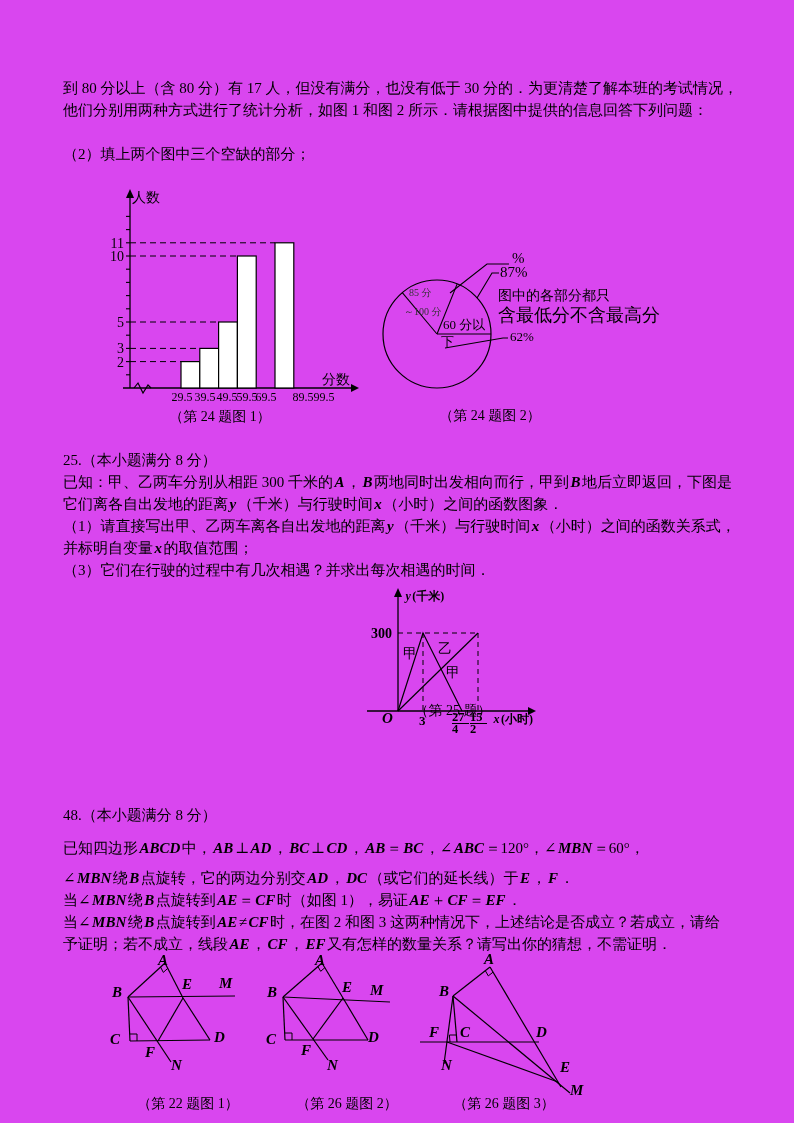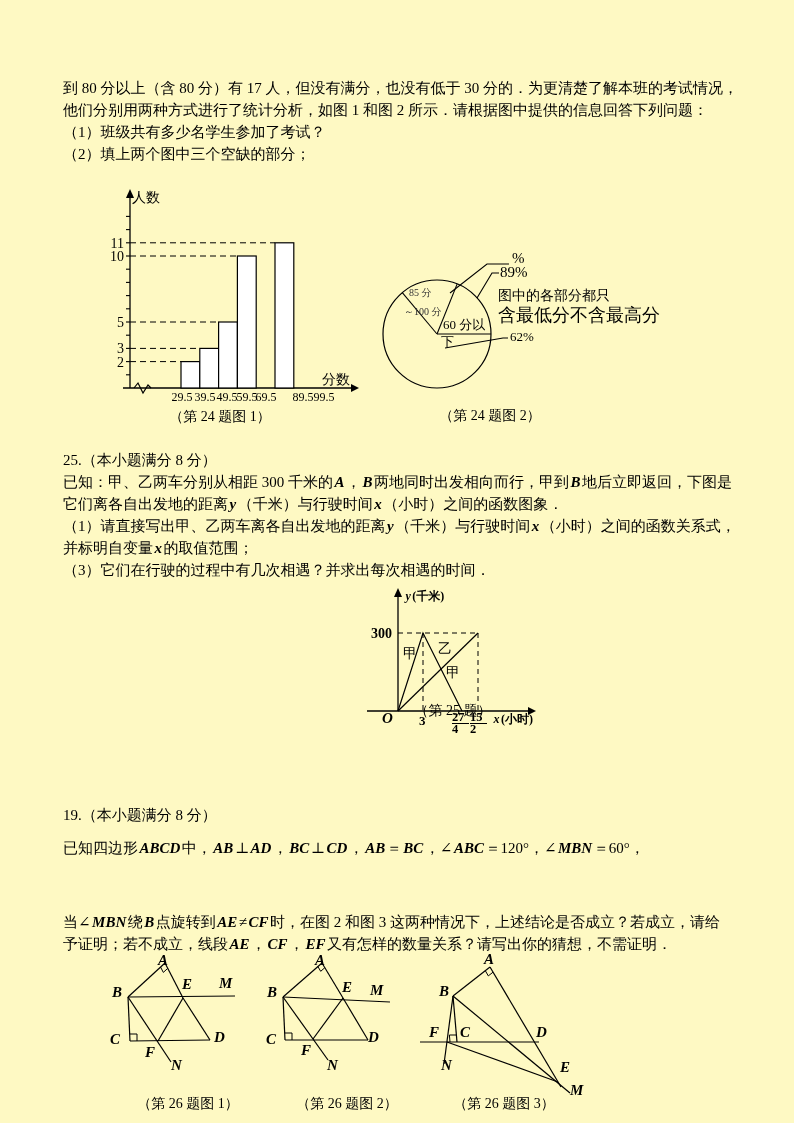--- a/index.html
+++ b/index.html
@@ -1,16 +1,16 @@
 <!DOCTYPE html>
 <html><head>
 <meta charset="utf-8">
 <style>
   html,body{margin:0;padding:0;background:#fff;}
-  .page{position:relative;width:794px;height:1123px;background:#fef9c3;color:#000;
+  .page{position:relative;width:794px;height:1123px;background:#d946ef;color:#000;
         font-family:"Liberation Serif","DejaVu Serif",serif;overflow:hidden;}
   .tl{position:absolute;font-size:15px;line-height:20px;white-space:nowrap;}
   .mv{font-style:italic;font-weight:bold;font-family:"Liberation Serif","DejaVu Serif",serif;padding:0 1.5px;}
   .cap{position:absolute;font-size:14px;text-align:center;white-space:nowrap;width:110px;}
   .plbl{position:absolute;white-space:nowrap;}
   .pt{position:absolute;font-family:"Liberation Serif","DejaVu Serif",serif;font-style:italic;
       font-weight:bold;font-size:15px;white-space:nowrap;}
   .gl{position:absolute;font-weight:bold;font-size:12px;white-space:nowrap;}
   .gn{position:absolute;font-weight:bold;font-size:13px;white-space:nowrap;}
   .frac{position:absolute;width:17px;text-align:left;font-weight:bold;font-size:12.5px;line-height:11px;
@@ -19,21 +19,20 @@
   .frac .fd{display:block;border-top:1.4px solid #000;}
   svg{position:absolute;overflow:visible;}
 </style>
 </head>
 <body>
 
 <div class="page">
 
   <div class="tl" style="left:63px;top:78px">到 80 分以上（含 80 分）有 17 人，但没有满分，也没有低于 30 分的．为更清楚了解本班的考试情况，</div>
   <div class="tl" style="left:63px;top:100px">他们分别用两种方式进行了统计分析，如图 1 和图 2 所示．请根据图中提供的信息回答下列问题：</div>
-  <div class="tl" style="left:63px;top:122px">（1）班级共有多少名学生参加了考试？</div>
   <div class="tl" style="left:63px;top:144px">（2）填上两个图中三个空缺的部分；</div>
 
   <svg id="barchart" style="left:110px;top:188px" width="260" height="228" viewBox="0 0 260 228">
       <line x1="20" y1="200" x2="20" y2="9" stroke="#000" stroke-width="1.3"></line>
       <polygon points="16,10 24,10 20,1" fill="#000"></polygon>
       <line x1="13" y1="200" x2="242" y2="200" stroke="#000" stroke-width="1.3"></line>
       <polygon points="241,196 241,204 249,200" fill="#000"></polygon>
       <polyline points="24,200 28,195 33,205 38,197 41,200" fill="none" stroke="#000" stroke-width="1.2"></polyline>
       <line x1="16" y1="186.8" x2="20" y2="186.8" stroke="#000" stroke-width="1.1"></line>
       <line x1="16" y1="173.6" x2="20" y2="173.6" stroke="#000" stroke-width="1.1"></line>
@@ -82,21 +81,21 @@
     <line x1="62" y1="89" x2="116" y2="89" stroke="#000" stroke-width="1.1"></line>
     <polyline points="75,48 112,19 134,19" fill="none" stroke="#000" stroke-width="1.1"></polyline>
     <polyline points="102,53 117,28 124,28" fill="none" stroke="#000" stroke-width="1.1"></polyline>
     <polyline points="70,103 128,93 133,93" fill="none" stroke="#000" stroke-width="1.1"></polyline>
   </svg>
   <span class="plbl" style="left:409px;top:286px;font-size:10px;color:#333">85 分</span>
   <span class="plbl" style="left:404px;top:305px;font-size:10px;color:#333">～100 分</span>
   <span class="plbl" style="left:443px;top:316px;font-size:13px">60 分以</span>
   <span class="plbl" style="left:441px;top:333px;font-size:13px">下</span>
   <span class="plbl" style="left:512px;top:250px;font-size:15px">%</span>
-  <span class="plbl" style="left:500px;top:264px;font-size:15px">89%</span>
+  <span class="plbl" style="left:500px;top:264px;font-size:15px">87%</span>
   <span class="plbl" style="left:510px;top:329px;font-size:13px">62%</span>
   <span class="plbl" style="left:498px;top:287px;font-size:14px">图中的各部分都只</span>
   <span class="plbl" style="left:498px;top:303px;font-size:18px">含最低分不含最高分</span>
   <div class="cap" style="left:435px;top:407px">（第 24 题图 2）</div>
 
   <div class="tl" style="left:63px;top:450px">25.（本小题满分 8 分）</div>
   <div class="tl" style="left:63px;top:472px">已知：甲、乙两车分别从相距 300 千米的<em class="mv">A</em>，<em class="mv">B</em>两地同时出发相向而行，甲到<em class="mv">B</em>地后立即返回，下图是</div>
   <div class="tl" style="left:63px;top:494px">它们离各自出发地的距离<em class="mv">y</em>（千米）与行驶时间<em class="mv">x</em>（小时）之间的函数图象．</div>
   <div class="tl" style="left:63px;top:516px">（1）请直接写出甲、乙两车离各自出发地的距离<em class="mv">y</em>（千米）与行驶时间<em class="mv">x</em>（小时）之间的函数关系式，</div>
   <div class="tl" style="left:63px;top:538px">并标明自变量<em class="mv">x</em>的取值范围；</div>
@@ -124,22 +123,24 @@
     <span class="fn">27</span>
     <span class="fd">4</span>
   </span>
   <span class="frac" style="left:470px;top:712px">
     <span class="fn">15</span>
     <span class="fd">2</span>
   </span>
   <span class="gl" style="left:492px;top:711px"><em class="mv">x</em>(小时)</span>
   <div class="cap" style="left:398px;top:702px">（第 25 题）</div>
 
-  <div class="tl" style="left:63px;top:805px">19.（本小题满分 8 分）</div>
+  <div class="tl" style="left:63px;top:805px">48.（本小题满分 8 分）</div>
   <div class="tl" style="left:63px;top:838px">已知四边形<em class="mv">ABCD</em>中，<em class="mv">AB</em>⊥<em class="mv">AD</em>，<em class="mv">BC</em>⊥<em class="mv">CD</em>，<em class="mv">AB</em>＝<em class="mv">BC</em>，∠<em class="mv">ABC</em>＝120°，∠<em class="mv">MBN</em>＝60°，</div>
+  <div class="tl" style="left:63px;top:868px">∠<em class="mv">MBN</em>绕<em class="mv">B</em>点旋转，它的两边分别交<em class="mv">AD</em>，<em class="mv">DC</em>（或它们的延长线）于<em class="mv">E</em>，<em class="mv">F</em>．</div>
+  <div class="tl" style="left:63px;top:890px">当∠<em class="mv">MBN</em>绕<em class="mv">B</em>点旋转到<em class="mv">AE</em>＝<em class="mv">CF</em>时（如图 1），易证<em class="mv">AE</em>＋<em class="mv">CF</em>＝<em class="mv">EF</em>．</div>
   <div class="tl" style="left:63px;top:912px">当∠<em class="mv">MBN</em>绕<em class="mv">B</em>点旋转到<em class="mv">AE</em>≠<em class="mv">CF</em>时，在图 2 和图 3 这两种情况下，上述结论是否成立？若成立，请给</div>
   <div class="tl" style="left:63px;top:934px">予证明；若不成立，线段<em class="mv">AE</em>，<em class="mv">CF</em>，<em class="mv">EF</em>又有怎样的数量关系？请写出你的猜想，不需证明．</div>
 
   <svg style="left:105px;top:952px" width="140" height="125" viewBox="0 0 140 125">
     <line x1="23" y1="45" x2="60" y2="11" stroke="#000" stroke-width="1.2"></line>
     <line x1="60" y1="11" x2="78" y2="46" stroke="#000" stroke-width="1.2"></line>
     <line x1="78" y1="46" x2="105" y2="88" stroke="#000" stroke-width="1.2"></line>
     <line x1="23" y1="45" x2="130" y2="44" stroke="#000" stroke-width="1.2"></line>
     <line x1="23" y1="45" x2="25" y2="89" stroke="#000" stroke-width="1.2"></line>
     <line x1="25" y1="89" x2="105" y2="88" stroke="#000" stroke-width="1.2"></line>
@@ -191,17 +192,17 @@
   </svg>
   <span class="pt" style="left:484px;top:951px">A</span>
   <span class="pt" style="left:439px;top:983px">B</span>
   <span class="pt" style="left:429px;top:1024px">F</span>
   <span class="pt" style="left:460px;top:1024px">C</span>
   <span class="pt" style="left:536px;top:1024px">D</span>
   <span class="pt" style="left:560px;top:1059px">E</span>
   <span class="pt" style="left:570px;top:1082px">M</span>
   <span class="pt" style="left:441px;top:1057px">N</span>
 
-  <div class="cap" style="left:133px;top:1095px">（第 26 题图 1）</div>
+  <div class="cap" style="left:133px;top:1095px">（第 22 题图 1）</div>
   <div class="cap" style="left:292px;top:1095px">（第 26 题图 2）</div>
   <div class="cap" style="left:449px;top:1095px">（第 26 题图 3）</div>
 
 </div>
 
 </body></html>

